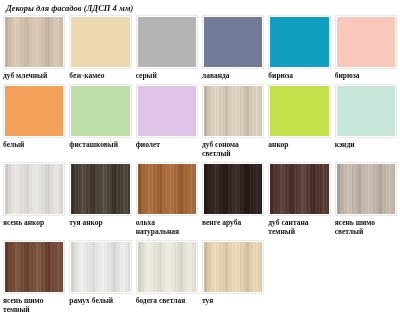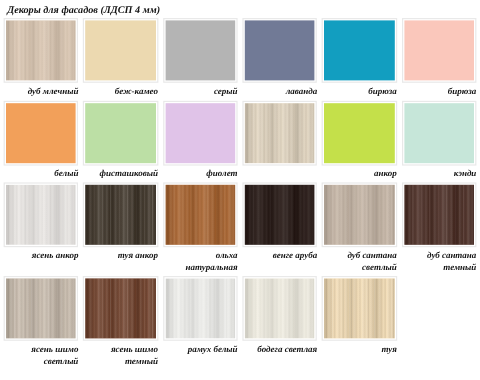--- a/index.html
+++ b/index.html
@@ -85,23 +85,23 @@
         rgba(0,0,0,0.06) 33%,
         rgba(255,255,255,0.09) 52%,
         rgba(0,0,0,0.08) 71%,
         rgba(255,255,255,0.06) 88%,
         rgba(0,0,0,0.09) 100%);
     pointer-events:none;
   }
 
   .caption{
     font-family:"Liberation Serif", serif;
-    font-style:italic;font-weight:700;
+    font-weight:700;
     font-size:7.5px;line-height:9.5px;
-    text-align:right;
+    text-align:left;
     color:#141414;
     padding:2px 0 3px;
     width:100%;
     word-break:break-word;
     hyphens:none;
   }
 </style>
 </head>
 <body>
 
@@ -161,20 +161,21 @@
       <div class="cell">
         <div class="swatch-frame">
           <div class="swatch" style="background-color: rgb(224, 195, 232);"></div>
         </div>
         <div class="caption">фиолет</div>
       </div>
       <div class="cell">
         <div class="swatch-frame">
           <div class="swatch wood strong" style="background-color: rgb(227, 214, 192);"></div>
         </div>
+        <div class="caption">дуб сонома светлый</div>
       </div>
       <div class="cell">
         <div class="swatch-frame">
           <div class="swatch" style="background-color: rgb(196, 224, 74);"></div>
         </div>
         <div class="caption">анкор</div>
       </div>
       <div class="cell">
         <div class="swatch-frame">
           <div class="swatch" style="background-color: rgb(198, 230, 217);"></div>
@@ -200,26 +201,20 @@
         <div class="caption">ольха натуральная</div>
       </div>
       <div class="cell">
         <div class="swatch-frame">
           <div class="swatch wood soft" style="background-color: rgb(36, 22, 18);"></div>
         </div>
         <div class="caption">венге аруба</div>
       </div>
       <div class="cell">
         <div class="swatch-frame">
-          <div class="swatch wood soft" style="background-color: rgb(198, 182, 166);"></div>
-        </div>
-        <div class="caption">дуб сантана светлый</div>
-      </div>
-      <div class="cell">
-        <div class="swatch-frame">
           <div class="swatch wood strong" style="background-color: rgb(74, 43, 34);"></div>
         </div>
         <div class="caption">дуб сантана темный</div>
       </div>
       <div class="cell">
         <div class="swatch-frame">
           <div class="swatch wood strong" style="background-color: rgb(201, 188, 173);"></div>
         </div>
         <div class="caption">ясень шимо светлый</div>
       </div>

